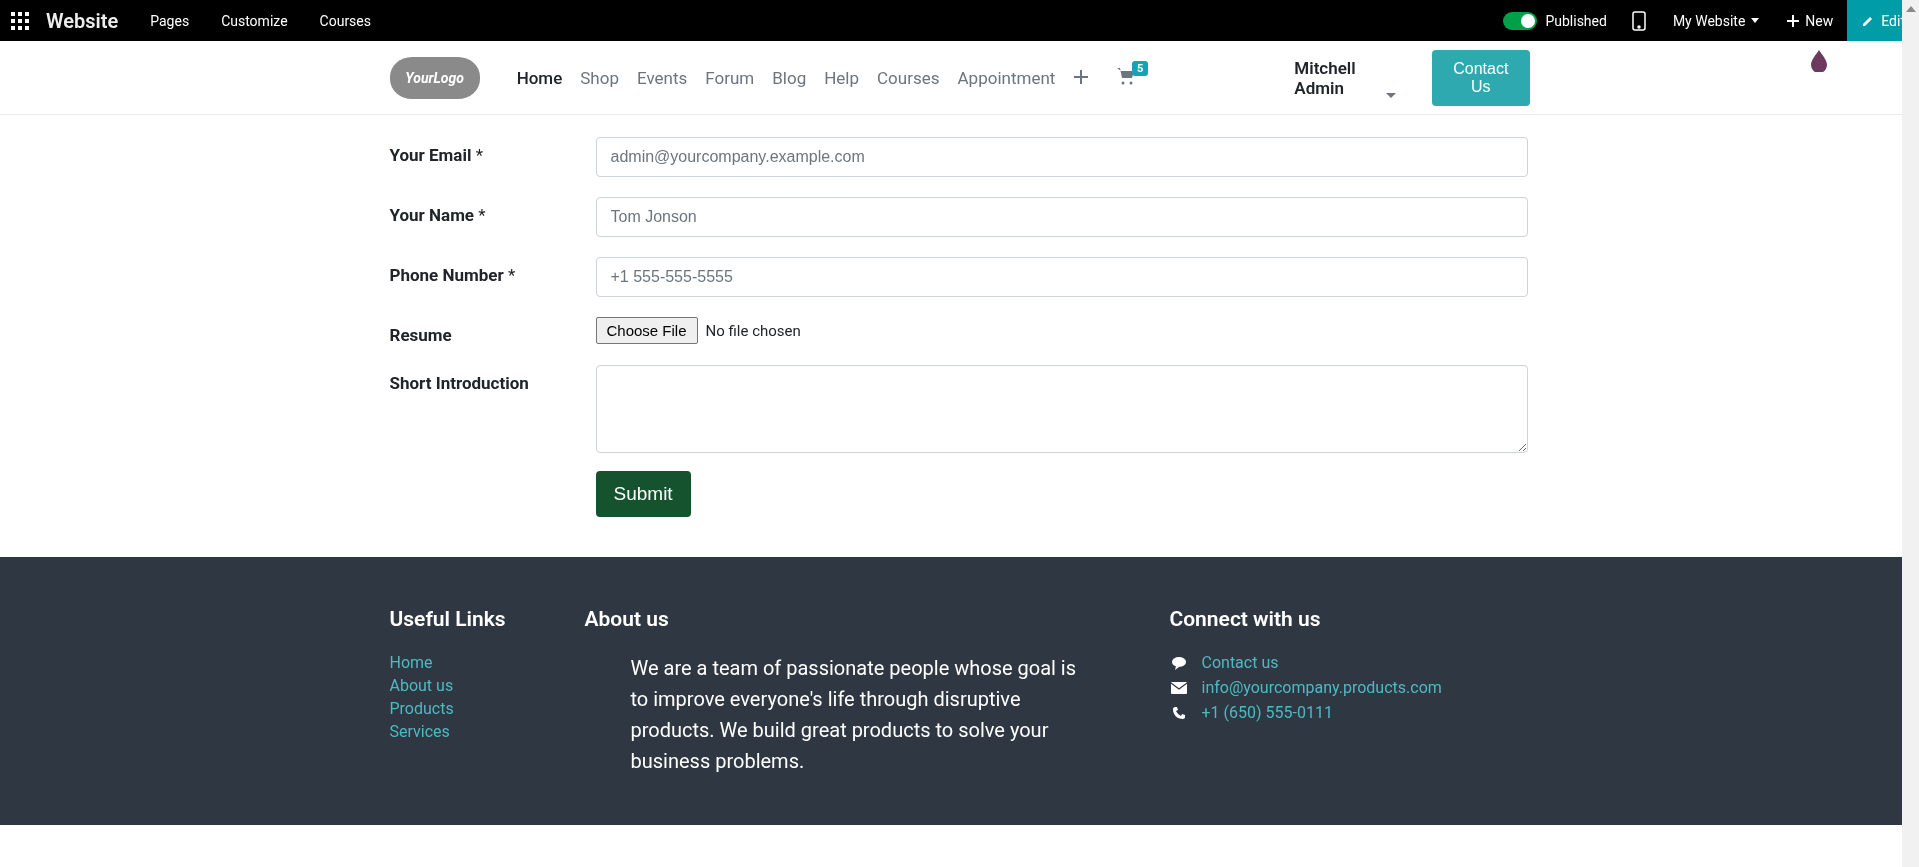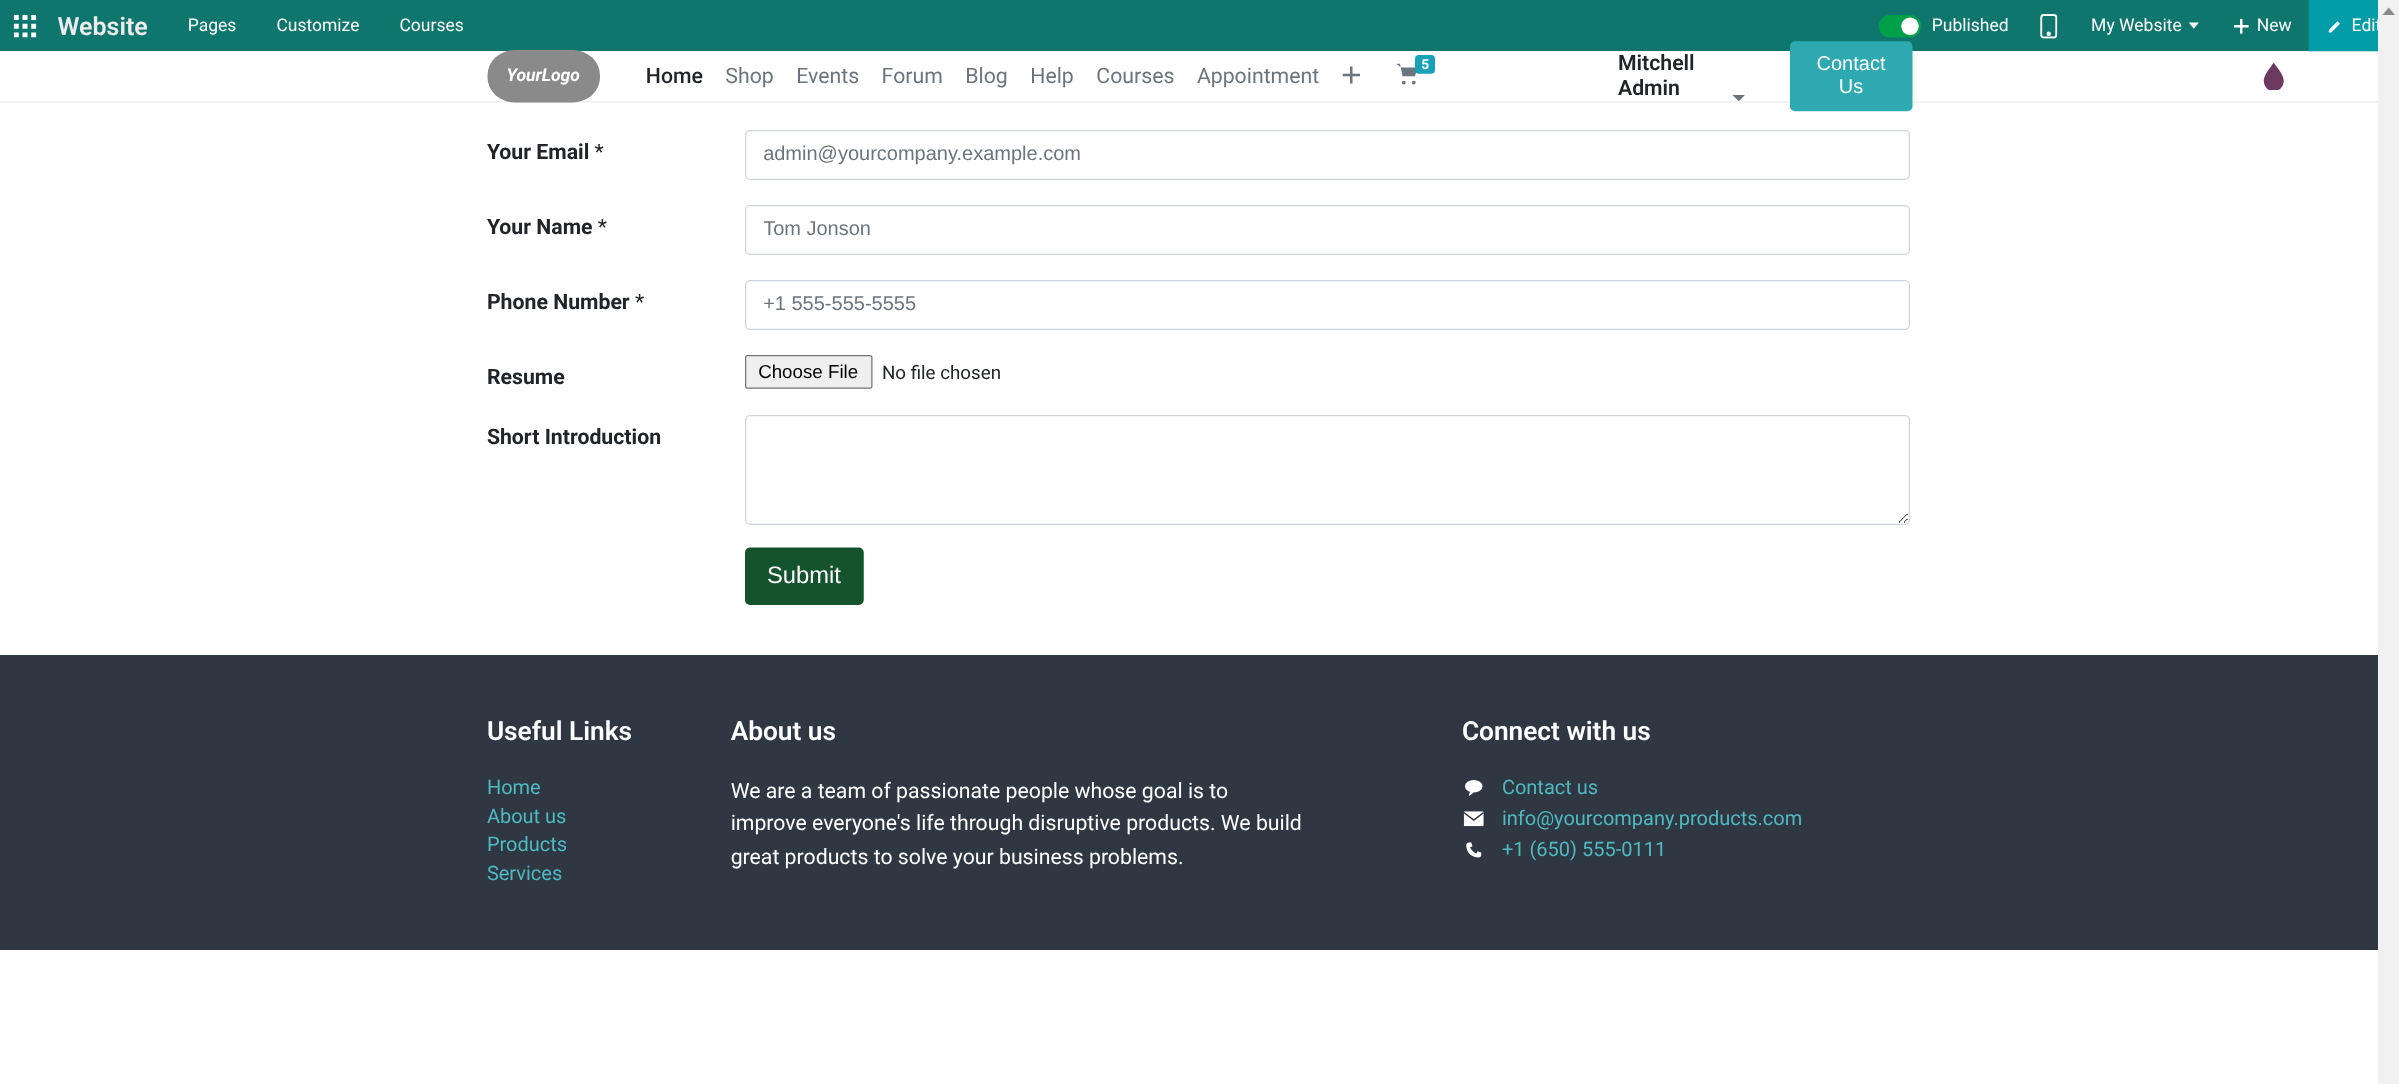--- a/index.html
+++ b/index.html
@@ -1,37 +1,37 @@
 <!DOCTYPE html>
 <html><head>
 <meta charset="utf-8">
 <style>
 * { box-sizing: border-box; margin: 0; padding: 0; }
 body { font-family: -apple-system, BlinkMacSystemFont, "Segoe UI", Roboto, "Helvetica Neue", Arial, sans-serif; font-size: 15px; color: #212529; background: #fff; }
 
 
-.topbar { background: #0f766e; height: 41px; display: flex; align-items: flex-start; color: #fff; padding: 0 0; }
+.topbar { background: #000000; height: 41px; display: flex; align-items: flex-start; color: #fff; padding: 0 0; }
 .topbar-left { display: flex; align-items: center; gap: 0; }
 .apps-icon { width: 40px; height: 41px; display: flex; align-items: center; justify-content: center; cursor: pointer; }
 .apps-icon svg { width: 18px; height: 18px; fill: #fff; }
 .brand { font-size: 20px; font-weight: 600; padding: 0 16px 0 6px; color: #ededed; }
 .top-link { padding: 0 16px; font-size: 14px; color: #fff; cursor: pointer; }
 .topbar-right { margin-left: auto; display: flex; align-items: center; height: 100%; }
 .toggle-wrap { display: flex; align-items: center; padding: 0 12px; gap: 8px; }
 .toggle { width: 34px; height: 18px; background: #00a04a; border-radius: 10px; position: relative; cursor: pointer; }
 .toggle::after { content: ""; position: absolute; right: 2px; top: 2px; width: 14px; height: 14px; background: #fff; border-radius: 50%; }
 .pub-text { font-size: 14px; }
 .top-icon-btn { width: 40px; height: 41px; display: flex; align-items: center; justify-content: center; cursor: pointer; }
 .mywebsite { padding: 0 14px; font-size: 14px; cursor: pointer; display: flex; align-items: center; gap: 6px; }
 .caret-down { width: 0; height: 0; border-left: 4px solid transparent; border-right: 4px solid transparent; border-top: 5px solid #fff; }
 .new-btn { padding: 0 14px; font-size: 14px; cursor: pointer; display: flex; align-items: center; gap: 6px; height: 41px; }
 .edit-btn { background: #009da8; padding: 0 14px; font-size: 14px; cursor: pointer; display: flex; align-items: center; gap: 6px; height: 41px; }
 
 
-.siteheader { border-bottom: 1px solid #e9ecef; background: #fff; height: 41px; display: flex; align-items: center; padding: 0 0; }
+.siteheader { border-bottom: 1px solid #e9ecef; background: #fff; height: 74px; display: flex; align-items: center; padding: 0 0; }
 .siteheader-inner { width: 1140px; margin: 0 auto; display: flex; align-items: center; height: 100%; }
 .logo { width: 100px; height: 42px; background: #8a8a8a; border-radius: 22px 22px 22px 22px / 20px 20px 20px 20px; position: relative; display: flex; align-items: center; justify-content: center; }
 .logo span { color: #fff; font-weight: 700; font-style: italic; font-size: 14px; }
 .sitenav { display: flex; align-items: center; gap: 0; margin-left: 28px; }
 .sitenav a { padding: 0 9px; font-size: 17px; color: #6c757d; text-decoration: none; cursor: pointer; }
 .sitenav a.active { color: #212529; font-weight: 500; }
 .plus-btn { padding: 0 10px; color: #6c757d; cursor: pointer; font-size: 18px; }
 .cart-wrap { margin-left: auto; display: flex; align-items: center; gap: 0; }
 .cart { position: relative; padding: 0 18px; cursor: pointer; color: #6c757d; }
 .cart-badge { position: absolute; top: -6px; right: 6px; background: #17a2b8; color: #fff; font-size: 11px; font-weight: 700; padding: 1px 5px; border-radius: 3px; }
@@ -58,21 +58,21 @@
 .submit-btn { background: #14532d; color: #fff; border: none; border-radius: 4px; padding: 12px 18px; font-size: 19px; cursor: pointer; }
 
 
 .footer { background: #2e3742; color: #fff; padding: 50px 0 48px; margin-top: 30px; }
 .footer-inner { width: 1140px; margin: 0 auto; display: flex; gap: 0; }
 .fcol { }
 .fcol h3 { font-size: 21px; font-weight: 600; margin-bottom: 22px; }
 .fcol ul { list-style: none; }
 .fcol ul li { margin-bottom: 4px; }
 .fcol a { color: #4fb9c1; text-decoration: none; font-size: 16px; }
-.fcol p { font-size: 17px; line-height: 1.55; max-width: 460px; }
+.fcol p { font-size: 20px; line-height: 1.55; max-width: 460px; margin-left: 46px; }
 .fcol.links { width: 195px; }
 .fcol.about { width: 585px; }
 .fcol.connect { width: 360px; }
 .connect-row { display: flex; align-items: center; gap: 14px; margin-bottom: 6px; font-size: 16px; }
 .connect-row .ficon { width: 18px; color: #fff; display: flex; justify-content: center; }
 
 .scrolltrack { position: fixed; right: 0; top: 0; width: 17px; height: 100%; background: #f1f1f1; }
 .scrollarrow { position: absolute; right: 0; top: 0; width: 17px; height: 17px; display: flex; align-items: center; justify-content: center; }
 .scrollarrow::after { content: ""; width: 0; height: 0; border-left: 5px solid transparent; border-right: 5px solid transparent; border-bottom: 6px solid #8a8a8a; }
 </style>

